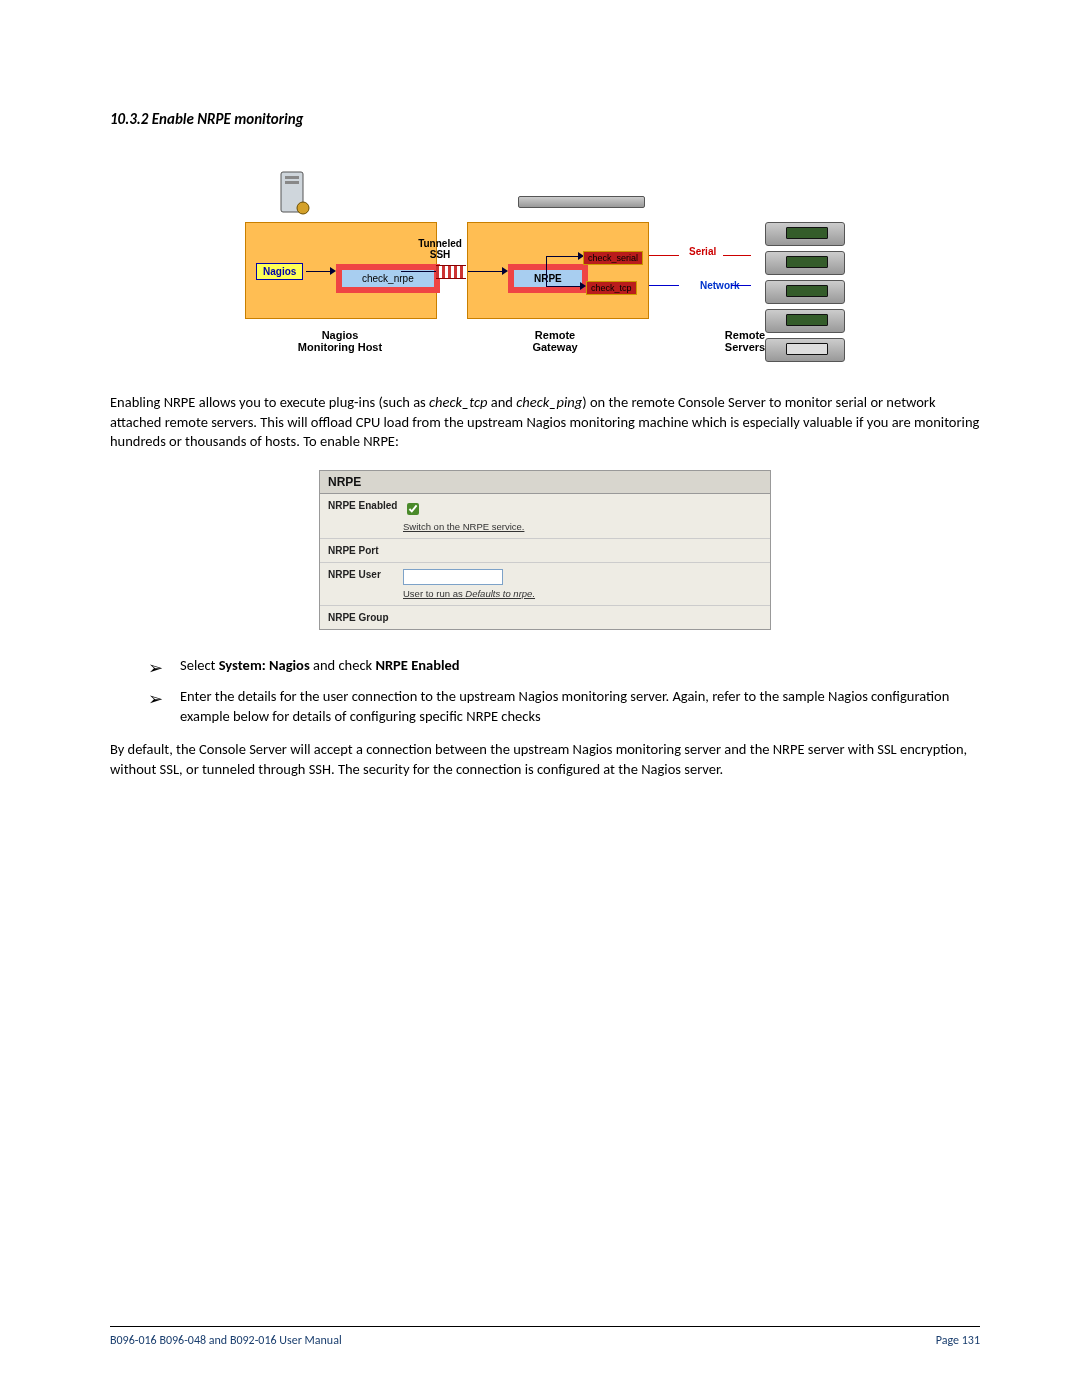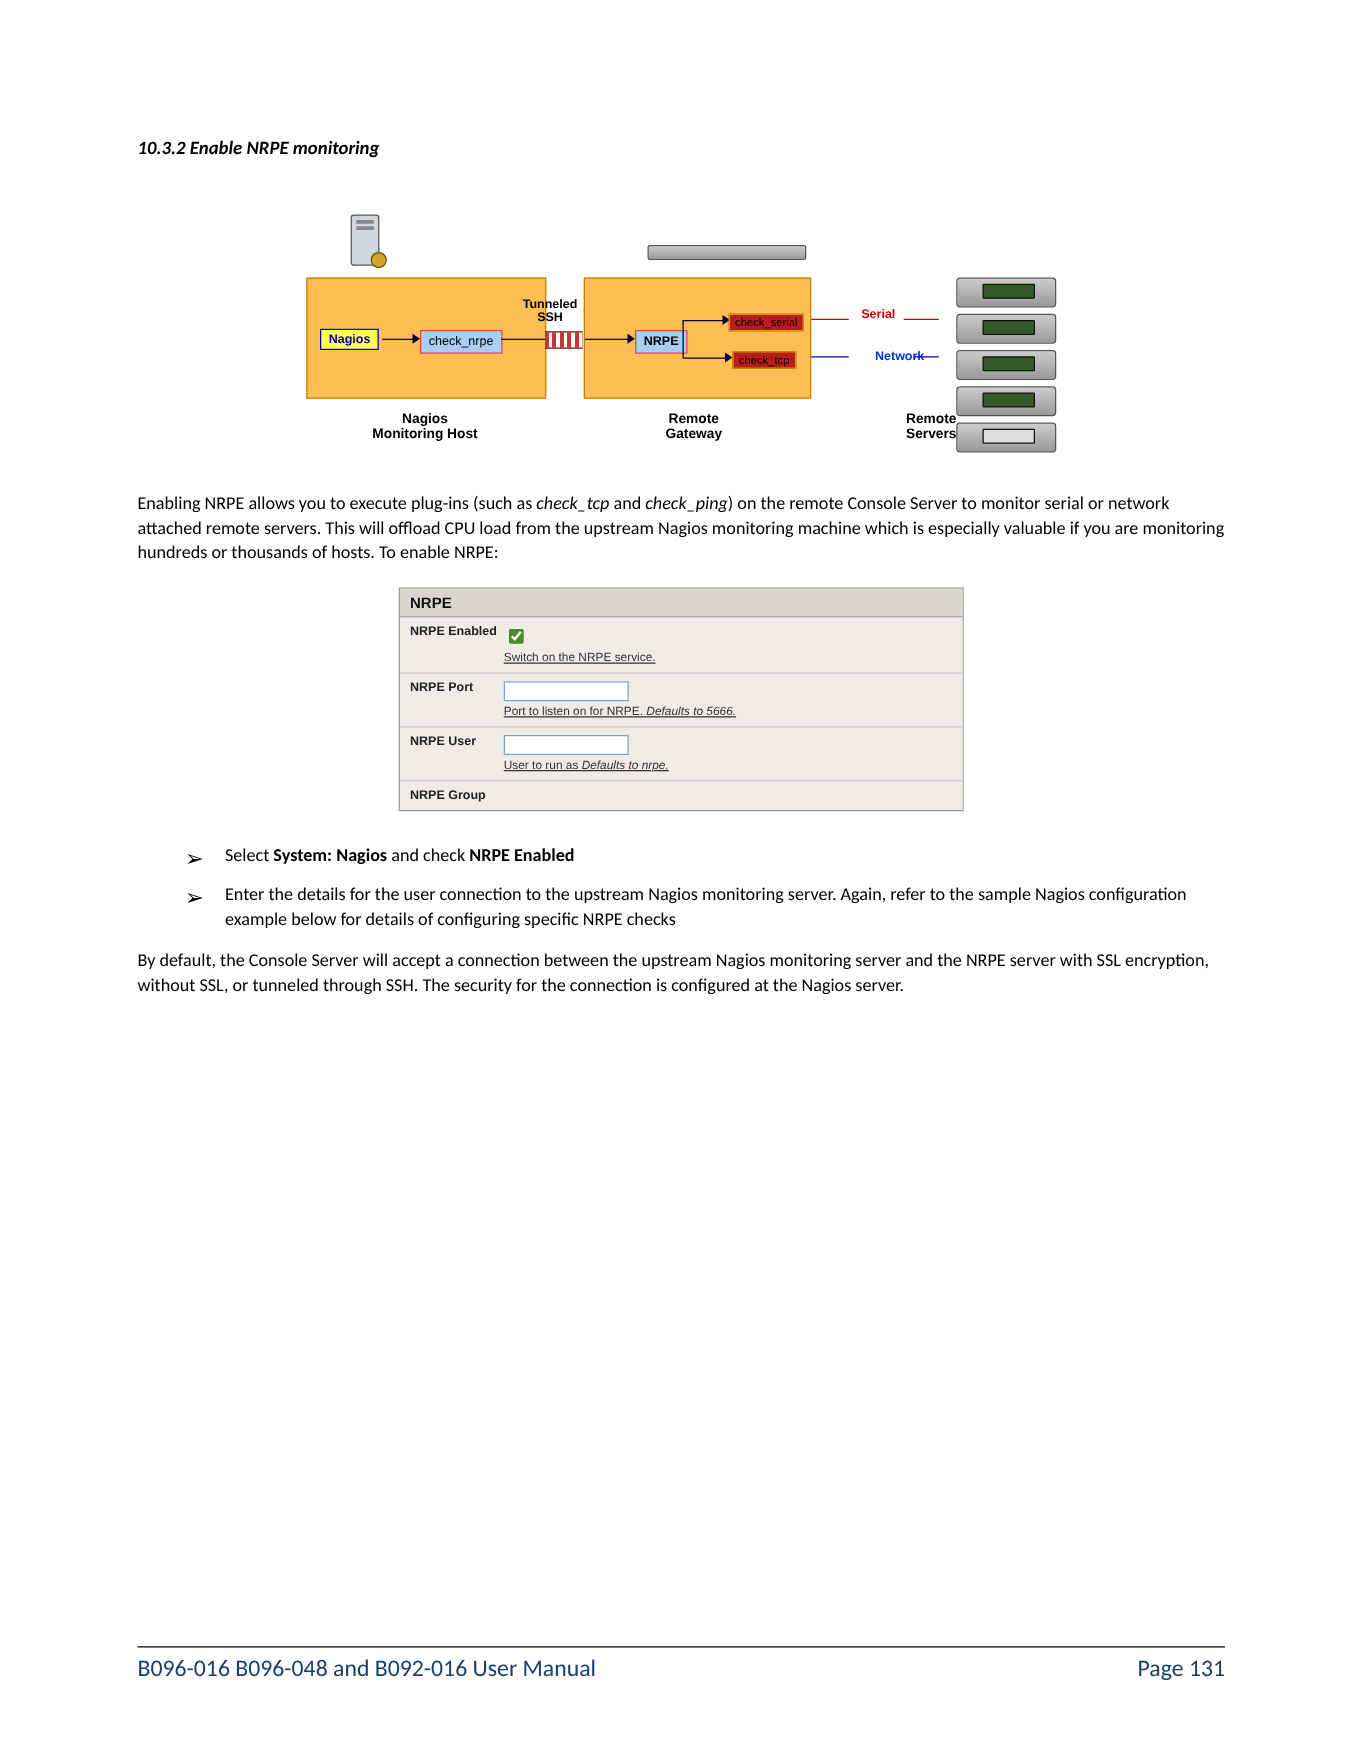--- a/index.html
+++ b/index.html
@@ -83,23 +83,23 @@
     background: #FFFF55;
     border: 1px solid #00A;
     color: #00A;
     font-weight: bold;
     font-size: 10px;
     padding: 2px 6px;
   }
   .blue-pill {
     position: absolute;
     background: #A8CEF0;
-    border: 1px solid #ef4444;
-    font-size: 10px;
-    padding: 3px 6px;
+    border: 6px solid #ef4444;
+    font-size: 10px;
+    padding: 3px 20px;
     text-align: center;
   }
   .check-nrpe { left: 90px; top: 41px; }
   .nrpe-pill { left: 40px; top: 41px; font-weight: bold; }
   .yellow-pill {
     position: absolute;
     background: #b91c1c;
     border: 1px solid #c90;
     font-size: 9px;
     padding: 1px 4px;
@@ -252,21 +252,21 @@
   .bold { font-weight: bold; }
   .footer {
     position: absolute;
     left: 110px;
     right: 100px;
     bottom: 50px;
     border-top: 1px solid #000;
     padding-top: 6px;
     display: flex;
     justify-content: space-between;
-    font-size: 19px;
+    font-size: 12px;
     color: #1a3e6e;
   }
 </style>
 </head>
 <body>
 
 <div class="page">
 
   <h3>10.3.2  Enable NRPE monitoring</h3>
 
@@ -348,24 +348,20 @@
     <div class="nrpe-body">
       <div class="form-row">
         <div class="label-col">NRPE Enabled</div>
         <div class="field-col">
           <input type="checkbox" class="checkbox" checked="" style="">
           <div class="help-txt">Switch on the NRPE service.</div>
         </div>
       </div>
       <div class="form-row">
         <div class="label-col">NRPE Port</div>
-        <div class="field-col">
-          <input type="text" class="text-input" style="">
-          <div class="help-txt"><span>Port to listen on for NRPE. </span><span class="italic">Defaults to 5666.</span></div>
-        </div>
       </div>
       <div class="form-row">
         <div class="label-col">NRPE User</div>
         <div class="field-col">
           <input type="text" class="text-input" style="">
           <div class="help-txt"><span>User to run as </span><span class="italic">Defaults to nrpe.</span></div>
         </div>
       </div>
       <div class="form-row">
         <div class="label-col">NRPE Group</div>

